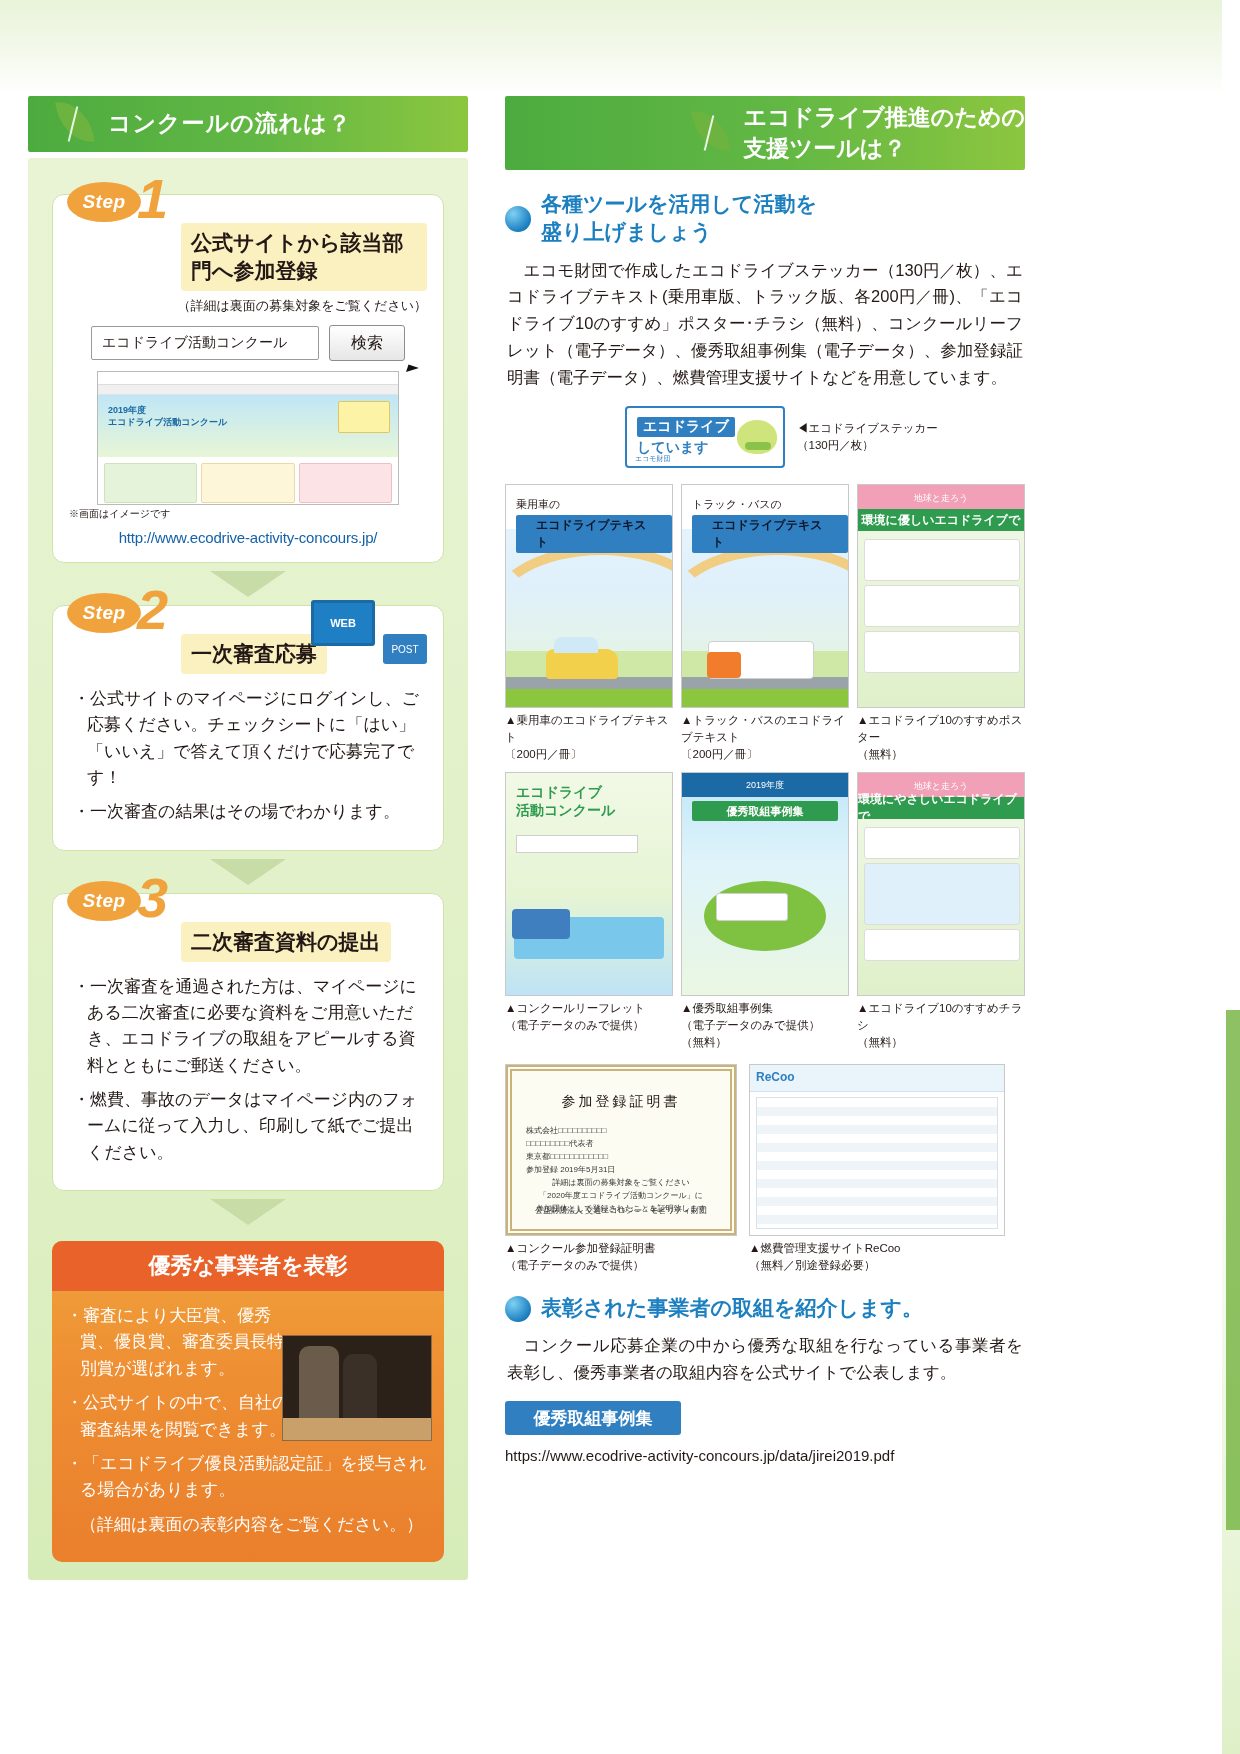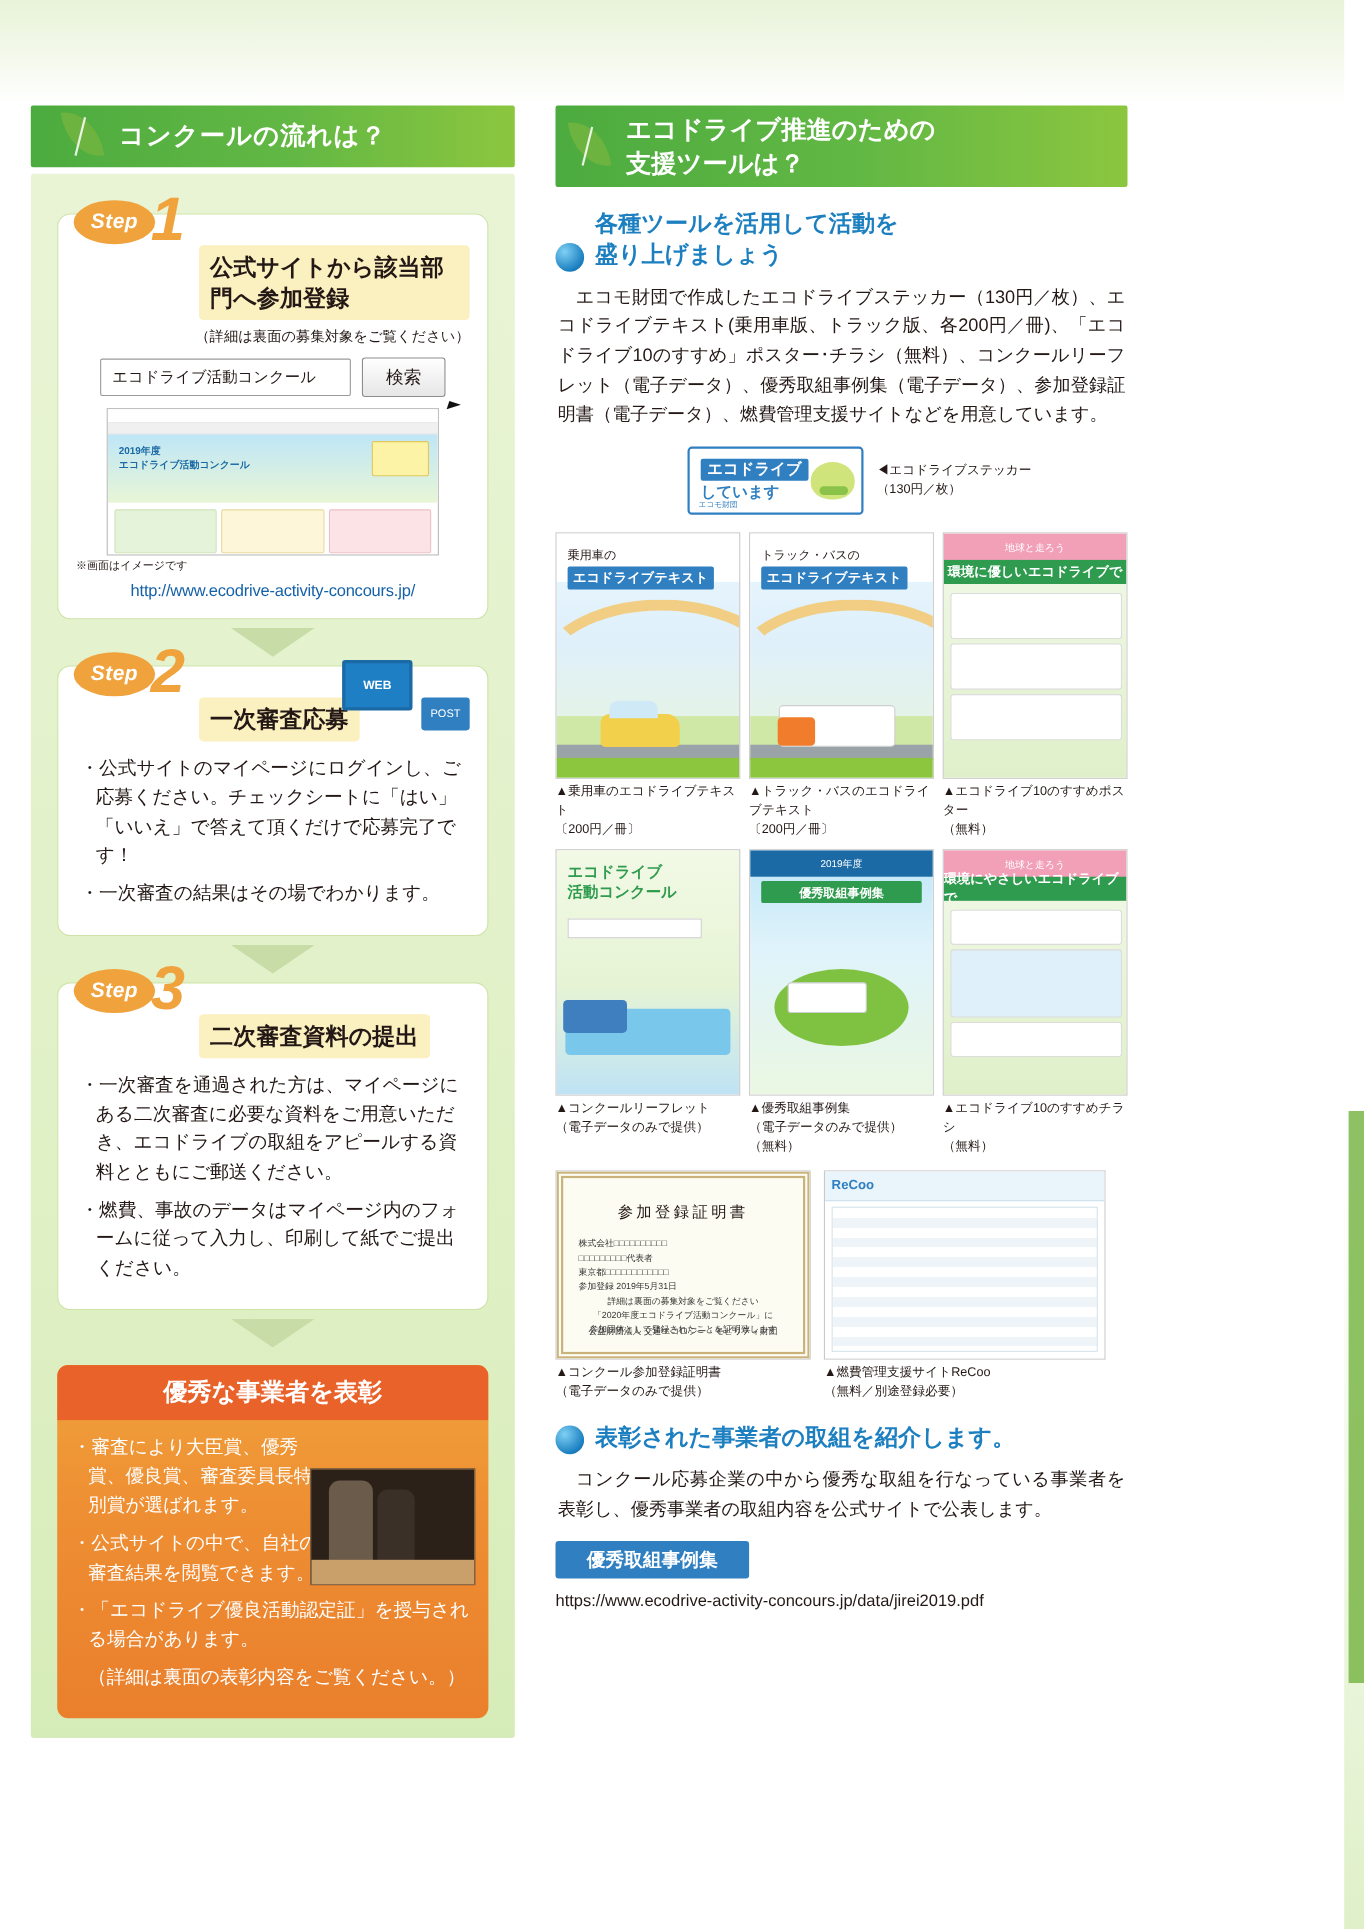--- a/index.html
+++ b/index.html
@@ -156,26 +156,26 @@
   }
   .award-photo .p1{position:absolute;left:16px;top:10px;width:40px;height:86px;background:#6b5b4a;border-radius:10px 10px 0 0;}
   .award-photo .p2{position:absolute;left:60px;top:18px;width:34px;height:78px;background:#3a3028;border-radius:10px 10px 0 0;}
   .award-photo .tbl{position:absolute;left:0;bottom:0;width:148px;height:22px;background:#caa06a;}
 
   
   .col-right{position:absolute;left:505px;top:96px;width:520px;}
   .rt-head{
     display:flex;align-items:center;gap:10px;
     background:linear-gradient(90deg,#4cab3f 0%, #63b844 55%, #8cc63f 100%);
-    min-height:74px;border-radius:2px;padding-left:8px;color:#fff;
+    min-height:74px;border-radius:2px;padding-left:8px;color:#fff;justify-content:flex-end;
   }
   .rt-head .t{font-size:23px;font-weight:bold;line-height:1.35;}
 
   .sec-title{
-    display:flex;align-items:flex-end;gap:10px;margin-top:20px;
+    display:flex;align-items:center;gap:10px;margin-top:20px;
   }
   .dot{
     width:26px;height:26px;border-radius:50%;flex:0 0 auto;margin-top:2px;
     background:radial-gradient(circle at 32% 30%,#7fd0f4,#1b7fc0 70%,#13608f 100%);
   }
   .sec-title .t{color:#1b7fc0;font-size:21px;font-weight:bold;line-height:1.35;}
 
   .para{font-size:16.5px;line-height:1.62;margin:10px 2px 0 2px;text-align:justify;}
   .para.indent{text-indent:1em;}
 
@@ -193,21 +193,21 @@
 
   .grid{display:grid;grid-template-columns:repeat(3,166px);gap:10px 10px;margin-top:16px;}
   .cell{width:166px;}
   .thumb{width:166px;height:222px;border:1px solid #c9c9c9;position:relative;overflow:hidden;background:#fff;}
   .cap{font-size:11.5px;line-height:1.45;margin-top:4px;}
 
   
   .sky{position:absolute;left:0;top:0;width:100%;height:100%;background:linear-gradient(180deg,#eaf7fd 0%,#dff0fb 45%,#e8f6d8 100%);}
   .tb-band{position:absolute;left:0;top:0;width:100%;height:44px;background:#ffffff;}
   .tb-title{position:absolute;left:10px;top:12px;font-size:11px;color:#231815;}
-  .tb-title b{display:block;background:#2f7fc1;color:#ffffff;padding:2px 5px;margin-top:3px;font-size:12px;border-radius:2px;width:fit-content;}
+  .tb-title b{display:block;background:#2f7fc1;color:#0f172a;padding:2px 20px;margin-top:3px;font-size:12px;border-radius:2px;width:fit-content;}
   .rainbow{position:absolute;left:-20px;top:60px;width:210px;height:120px;border-radius:50%;
     border:10px solid transparent;border-top-color:#f6c25c;opacity:.75;}
   .road{position:absolute;left:0;bottom:0;width:100%;height:56px;background:#cfe8a6;}
   .road:after{content:"";position:absolute;left:0;bottom:16px;width:100%;height:14px;background:#9aa3a7;}
   .car{position:absolute;left:40px;bottom:28px;width:72px;height:30px;background:#f2d04b;border-radius:8px 12px 4px 4px;}
   .car:after{content:"";position:absolute;left:8px;top:-12px;width:44px;height:16px;background:#cfe9f7;border-radius:8px 8px 0 0;}
   .truck{position:absolute;left:26px;bottom:28px;width:104px;height:36px;background:#ffffff;border:1px solid #cfcfcf;border-radius:4px;}
   .truck:after{content:"";position:absolute;left:-2px;top:10px;width:34px;height:26px;background:#f07c2c;border-radius:4px;}
   .greenbar{position:absolute;left:0;bottom:0;width:100%;height:18px;background:#8cc63f;}
 

